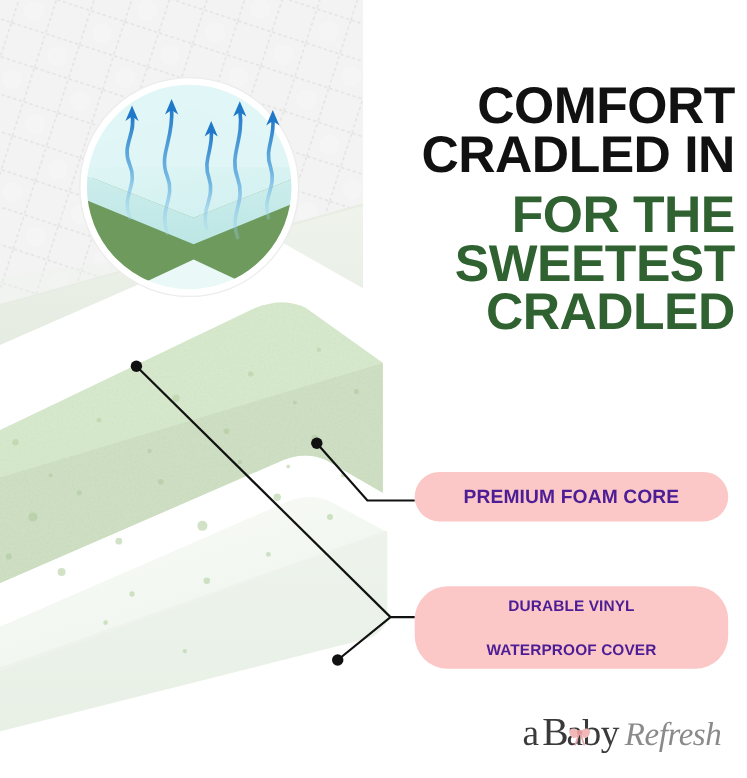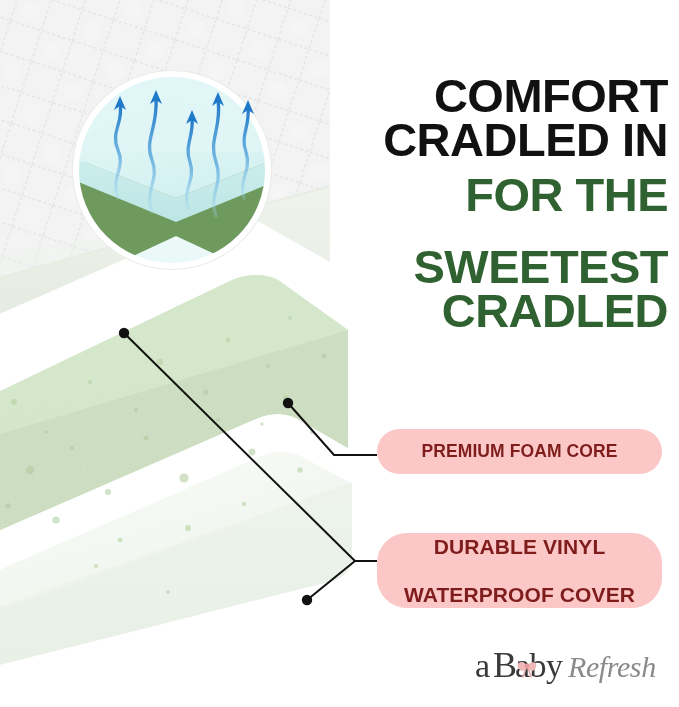--- a/index.html
+++ b/index.html
@@ -36,47 +36,47 @@
     display:block;
     font-weight:800;
     letter-spacing:-0.5px;
     white-space:nowrap;
   }
   .hl-dark{ color:#111111; font-size:47px; }
   .hl-green{ color:#2F6230; font-size:47px; }
   #hl-cradled{ font-size:47px; }
   #hl-comfort{ font-size:47px; }
   #hl-forthe{ font-size:47px; margin-top:12px; }
-  #hl-sweetest{ font-size:47px;margin-top:28px; }
+  #hl-sweetest{ font-size:47px; }
   #hl-dreams{ font-size:47px; }
 
   
   .badge{
     position:absolute;
     background:#FBC7C7;
     border-radius:30px;
     display:flex;
     align-items:center;
     justify-content:center;
     text-align:center;
-    color:#7f1d1d;
+    color:#4c1d95;
     font-weight:800;
     letter-spacing:0.1px;
     line-height:1.12;
     padding:0 14px;
   }
   #badge-foam-core{
     left:377px; top:429px;
     width:285px; height:45px;
     font-size:17.5px;
   }
   #badge-vinyl-cover{
     left:377px; top:533px;
     width:285px; height:75px;
-    font-size:21px;
+    font-size:14px;
   }
 
   
   #brand-logo{
     position:absolute;
     left:473px; top:648px;
     width:195px; height:40px;
   }
 
   

